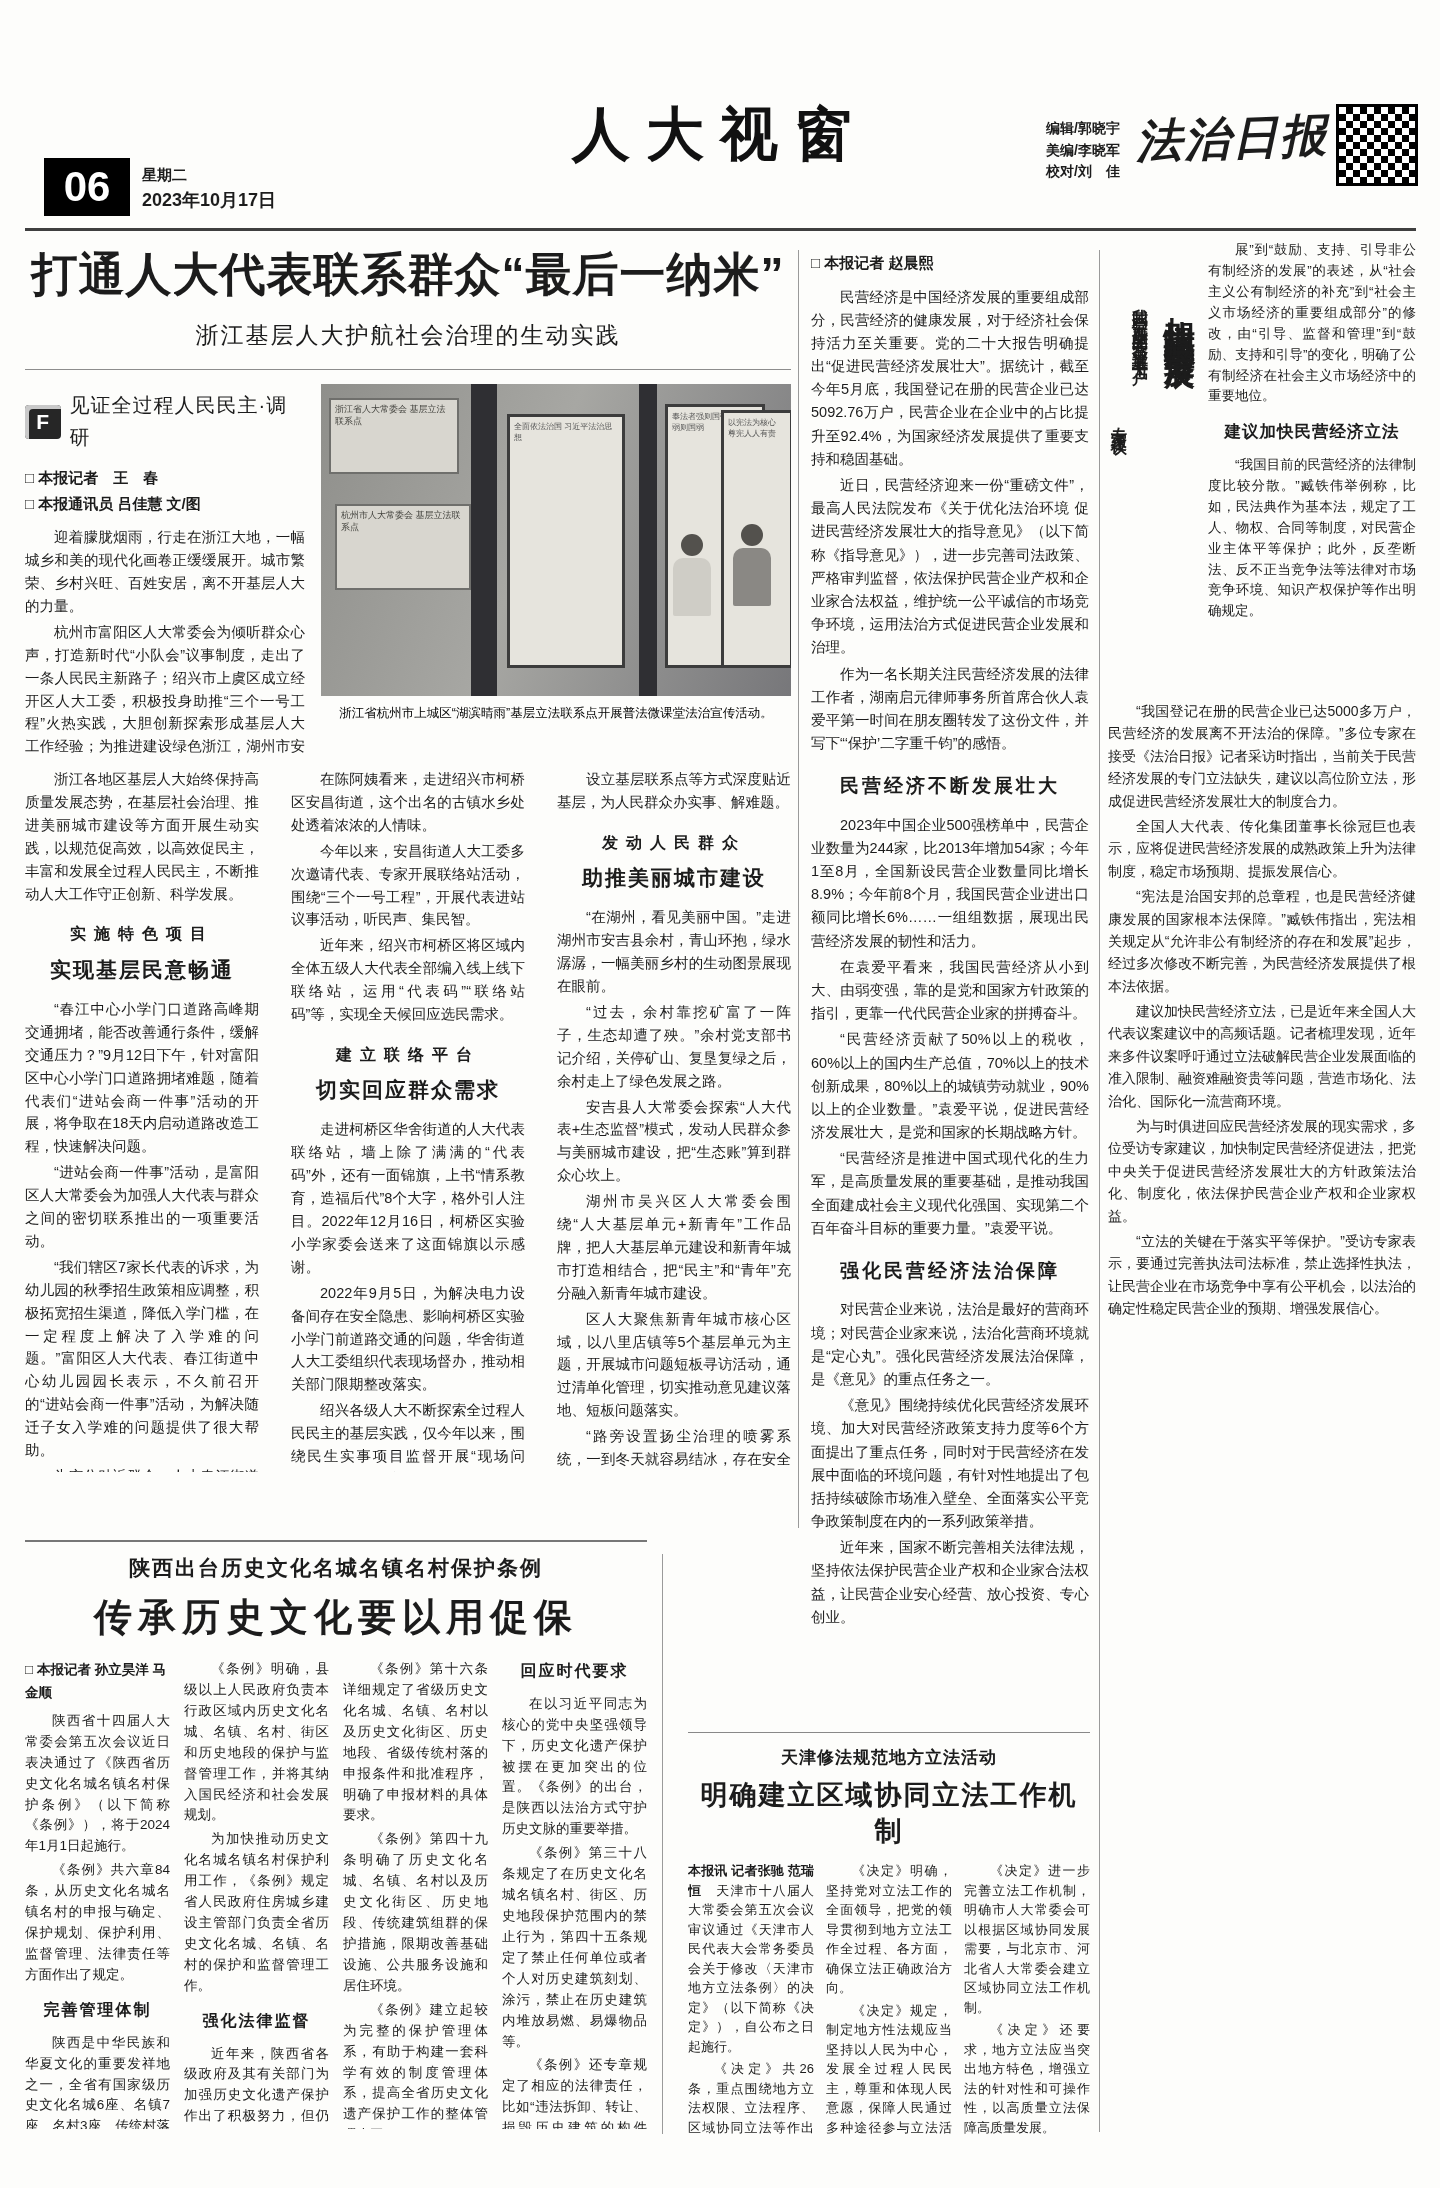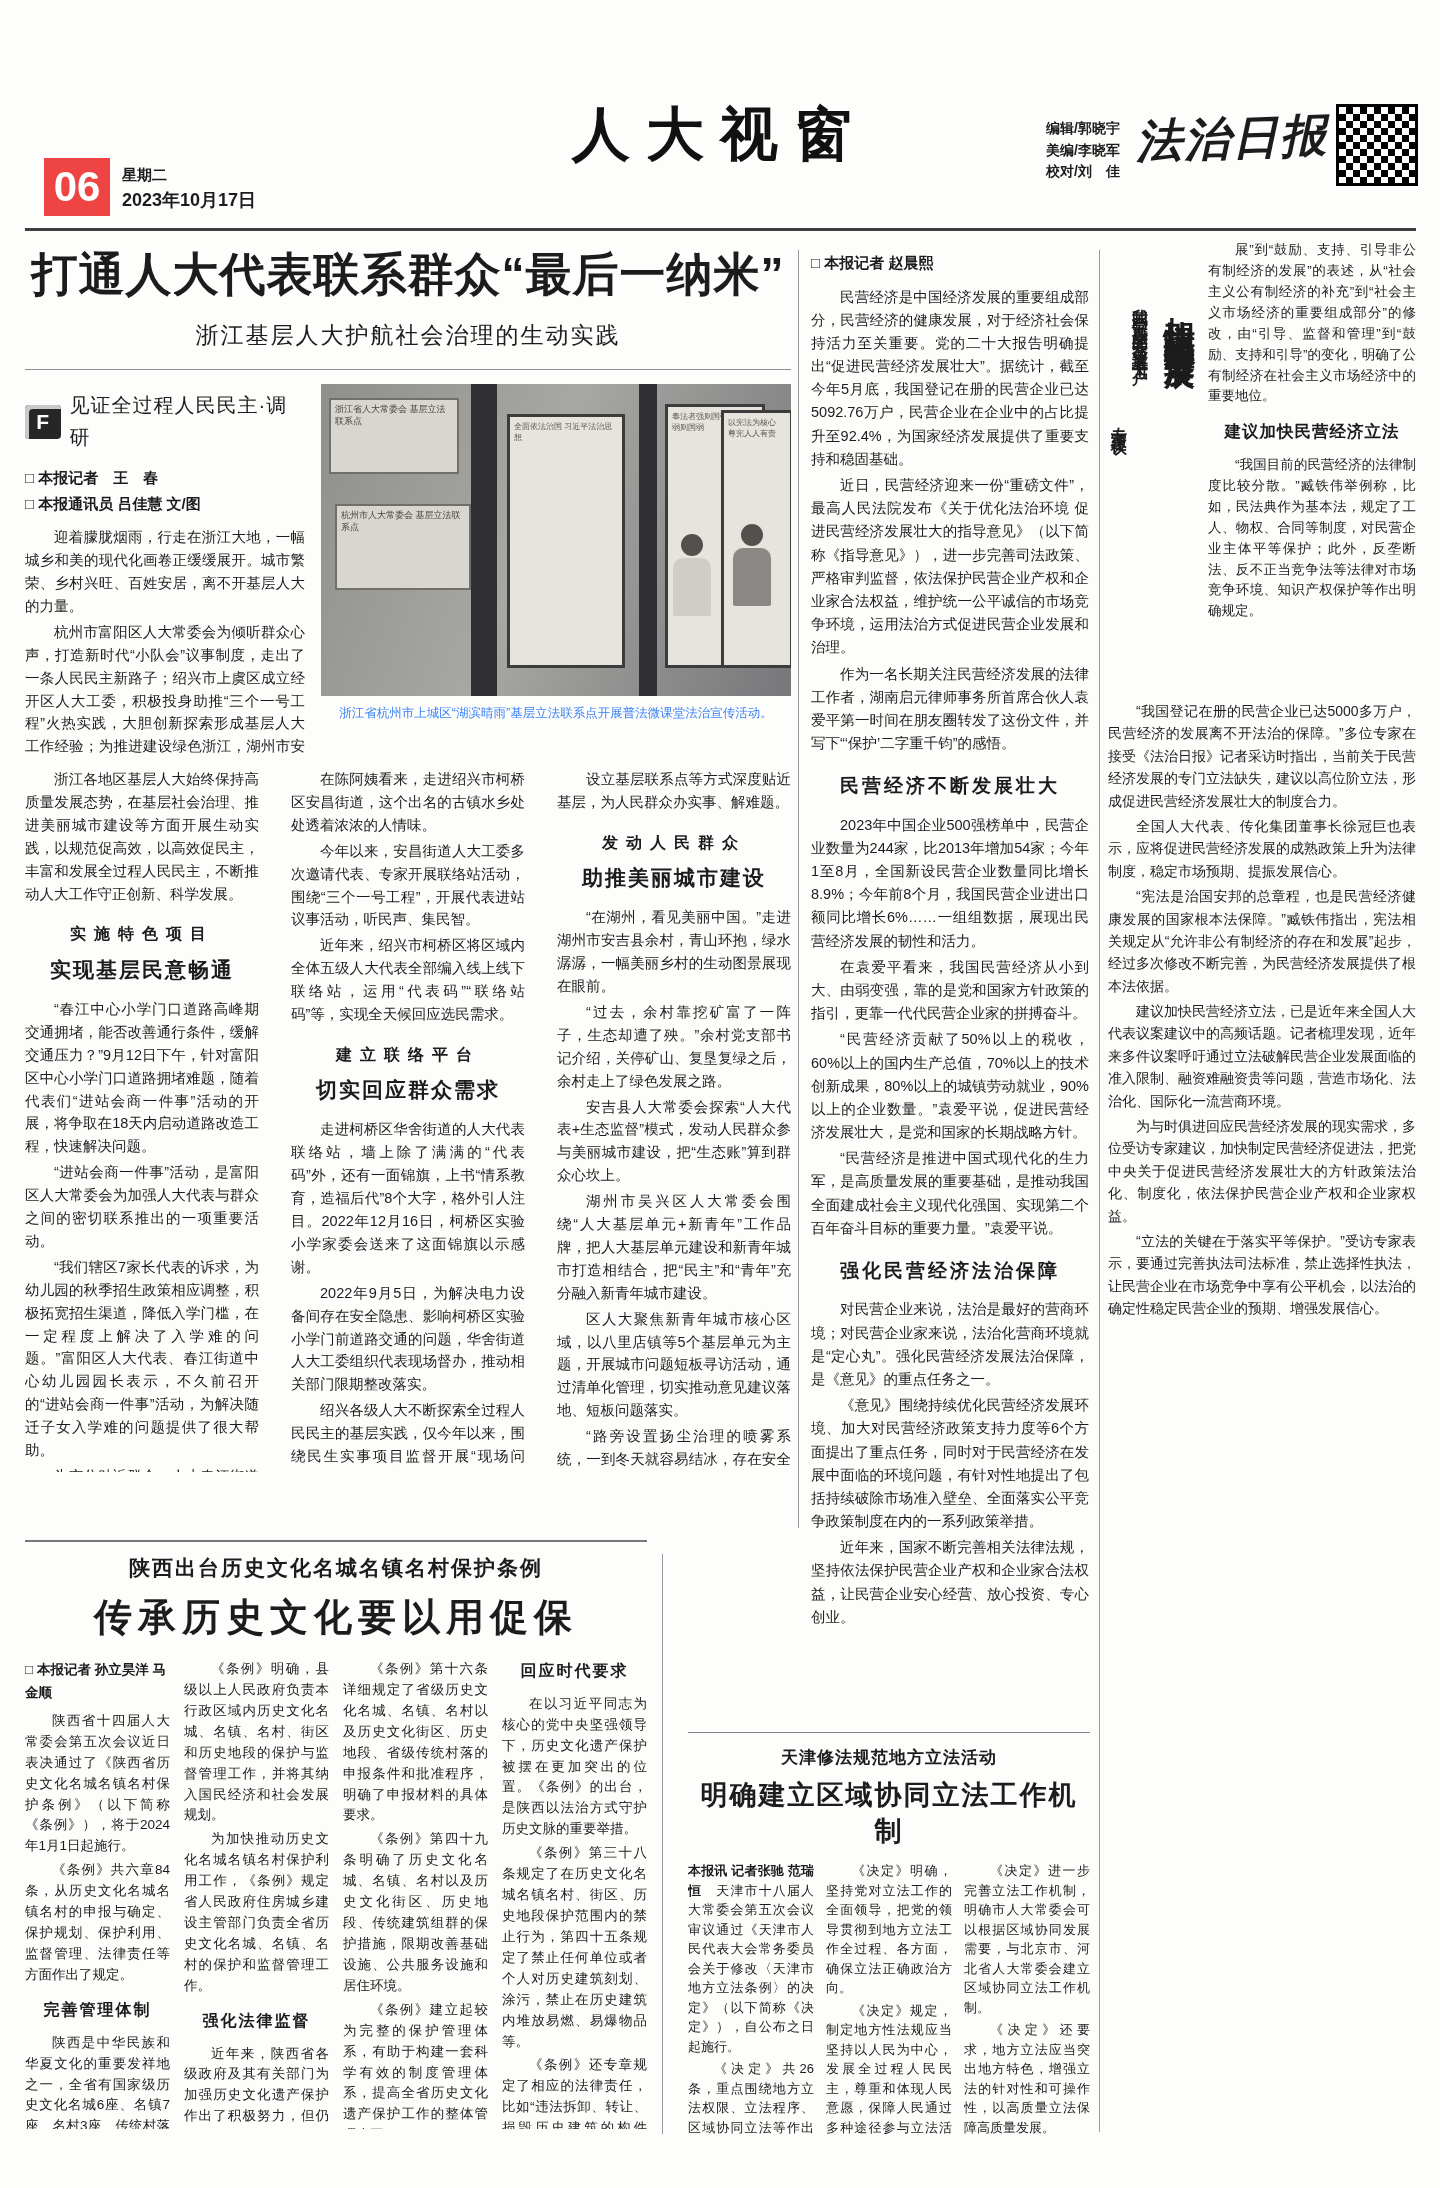--- a/index.html
+++ b/index.html
@@ -2,21 +2,21 @@
 <html><head>
 <meta charset="utf-8">
 <style>
   html,body{margin:0;padding:0;background:#e8e8e4;}
   .page{position:relative;width:1440px;height:2188px;background:#fdfdfb;margin:0 auto;
         font-family:"Liberation Sans","DejaVu Sans",sans-serif;color:#1c1c1c;overflow:hidden;}
   
   .masthead{position:absolute;top:96px;left:0;width:100%;text-align:center;
             font-size:58px;font-weight:bold;letter-spacing:16px;color:#111;}
   .pageno-wrap{position:absolute;left:44px;top:158px;display:flex;align-items:flex-start;gap:12px;}
-  .pageno{width:66px;height:58px;background:#ef4444;color:#fff;font-size:42px;font-weight:bold;
+  .pageno{width:86px;height:58px;background:#000000;color:#fff;font-size:42px;font-weight:bold;
           display:flex;align-items:center;justify-content:center;}
   .datecol{padding-top:6px;line-height:1.5;}
   .weekday{font-size:15px;font-weight:bold;}
   .dateline{font-size:18px;font-weight:bold;}
   .editors{position:absolute;right:320px;top:118px;font-size:14px;font-weight:bold;line-height:1.55;text-align:left;}
   .paper-logo{position:absolute;right:112px;top:108px;font-family:"Liberation Serif","DejaVu Serif",serif;
               font-style:italic;font-weight:bold;font-size:46px;letter-spacing:2px;transform:rotate(-2deg);}
   .qr{position:absolute;right:22px;top:104px;width:76px;height:76px;border:3px solid #000;
       background:repeating-conic-gradient(#000 0% 25%, #fff 0% 50%);background-size:14px 14px;}
   .rule-h{position:absolute;background:#3f3f3f;}
@@ -42,21 +42,21 @@
   .series-label{font-size:20px;letter-spacing:1px;}
   .photo-wrap{flex:1;}
   .photo{position:relative;height:312px;background:linear-gradient(110deg,#8f8f8b,#a7a7a3 45%,#77777a);overflow:hidden;}
   .plaque{position:absolute;background:#d8d6cf;border:2px solid #6f6f6c;color:#44443f;
           font-size:9px;line-height:1.3;padding:4px;overflow:hidden;}
   .poster{position:absolute;background:#e6e4dd;border:3px solid #3c3c3c;color:#555;font-size:8px;padding:4px;overflow:hidden;}
   .doorway{position:absolute;background:#2f2f33;}
   .person{position:absolute;}
   .person .head{width:22px;height:22px;border-radius:50%;background:#53514d;margin:0 auto;}
   .person .body{width:38px;height:58px;border-radius:10px 10px 2px 2px;background:#cfcdc6;margin-top:2px;}
-  .caption{font-size:12.5px;line-height:1.5;margin-top:8px;text-align:center;color:#3b82f6;}
+  .caption{font-size:12.5px;line-height:1.5;margin-top:8px;text-align:center;color:#000000;}
   .a-row2{display:flex;gap:32px;margin-top:12px;height:704px;overflow:hidden;}
   .a-col{flex:1;font-size:14.5px;line-height:1.58;overflow:hidden;}
   
   #zoneB1{position:absolute;left:811px;top:250px;width:278px;height:1466px;overflow:hidden;
           font-size:14.5px;line-height:1.6;}
   #zoneB2{position:absolute;left:1108px;top:240px;width:308px;height:1882px;overflow:hidden;}
   .vh-row{display:flex;gap:8px;height:448px;overflow:hidden;}
   .v-kicker{writing-mode:vertical-rl;font-weight:bold;font-size:16px;letter-spacing:4px;padding-top:56px;}
   .v-kicker .vline2{padding-top:118px;}
   .v-big{writing-mode:vertical-rl;font-weight:bold;font-size:31px;letter-spacing:4px;padding-top:52px;}

